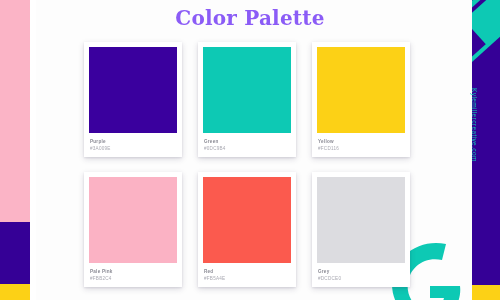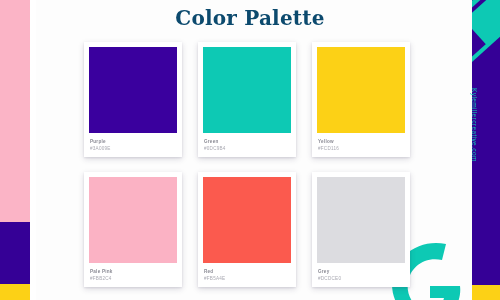--- a/index.html
+++ b/index.html
@@ -124,21 +124,21 @@
     pointer-events: none;
   }
 
   
   .title {
     position: absolute;
     left: 0;
     right: 0;
     top: 6px;
     text-align: center;
-    color: #0c4a6e;
+    color: #8b5cf6;
     font-family: "DejaVu Serif", serif;
     font-weight: 700;
     font-size: 20px;
     letter-spacing: 0.2px;
     z-index: 4;
   }
 
   
   .grid {
     position: absolute;

